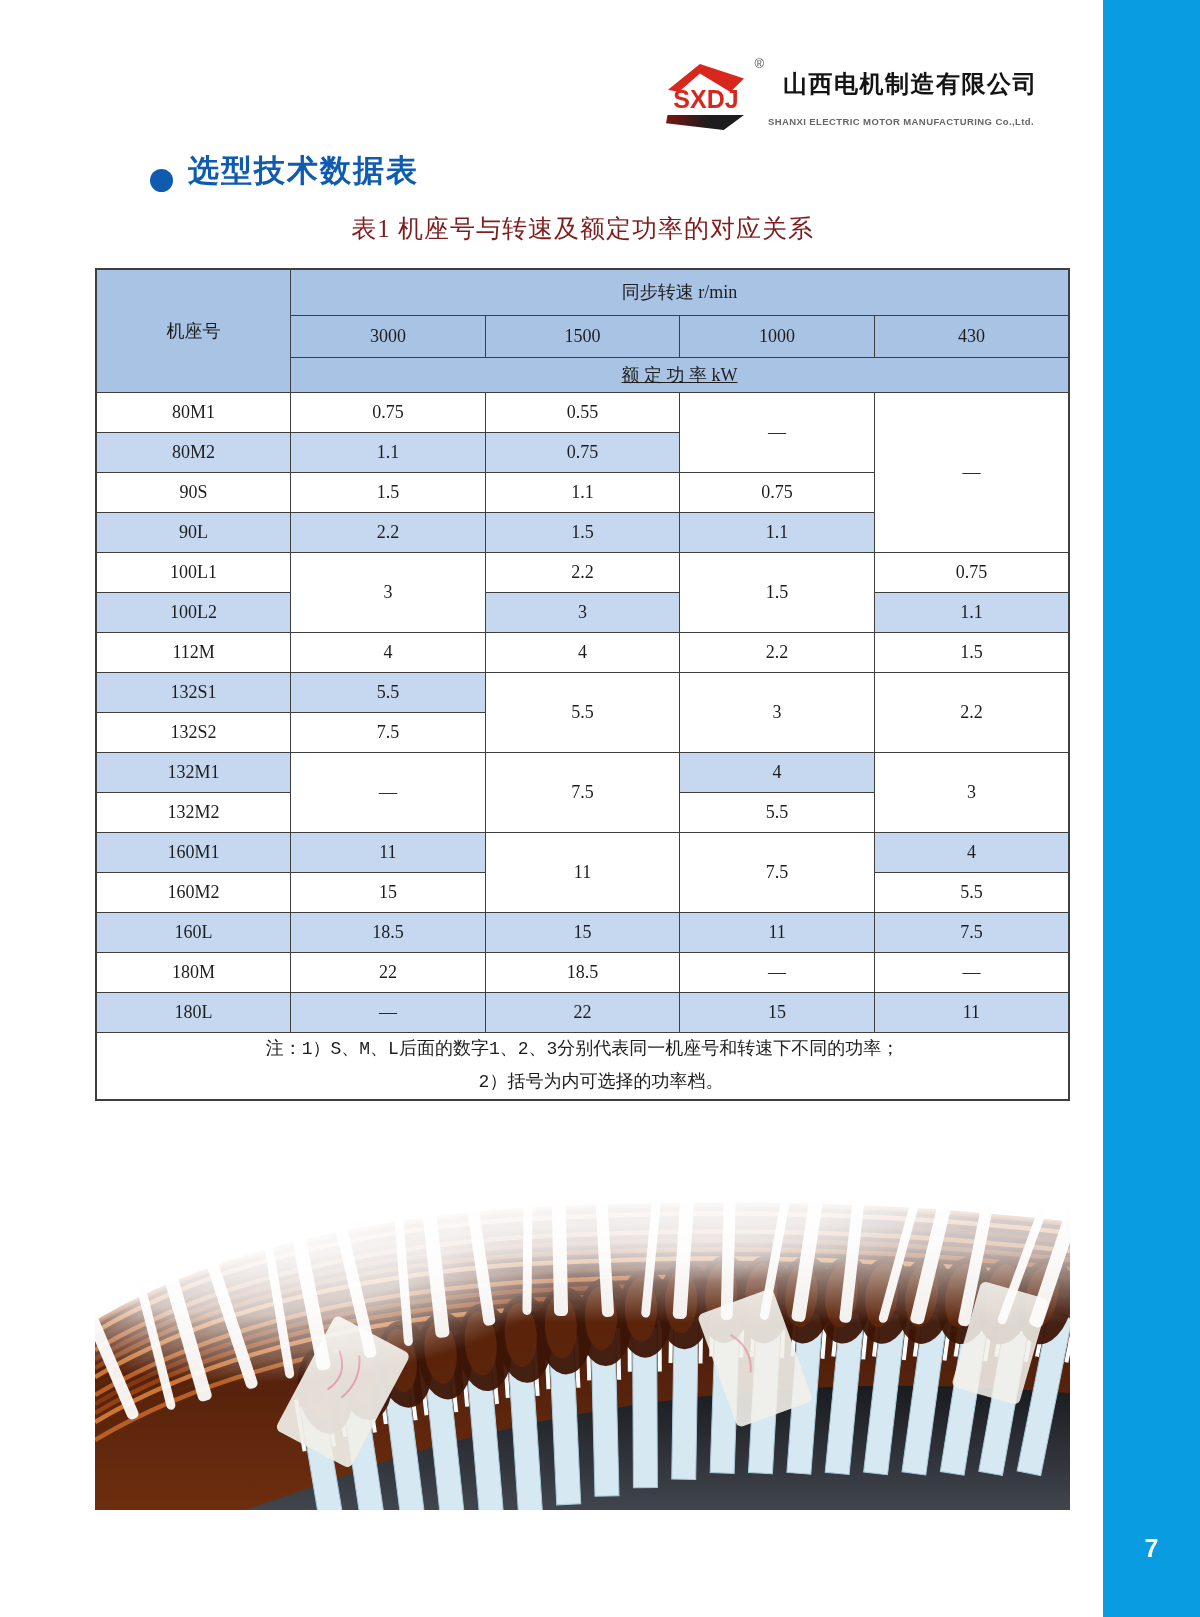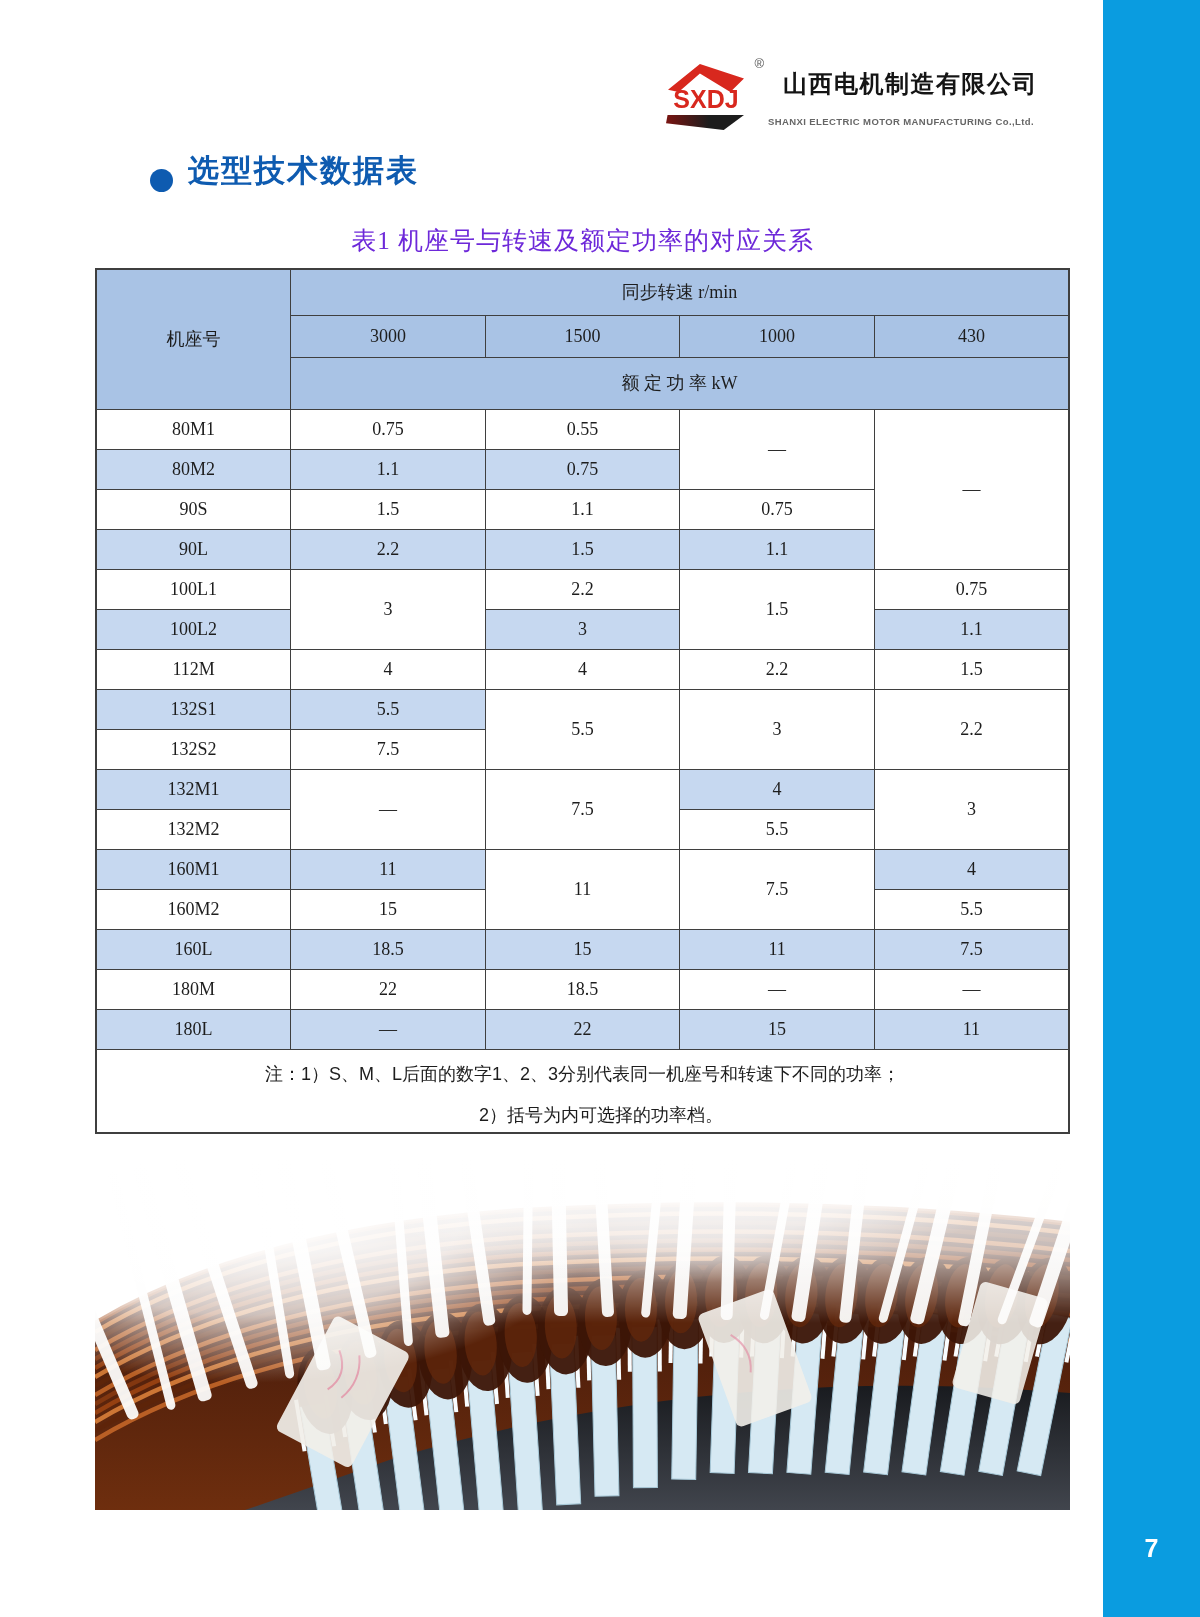--- a/index.html
+++ b/index.html
@@ -34,38 +34,38 @@
   .logo-reg{position:absolute;right:-12px;top:-6px;font-size:13px;color:#555;}
   .logo-cn{font-size:24px;font-weight:bold;color:#141414;letter-spacing:1.5px;white-space:nowrap;margin-left:15px;}
   .logo-en{font-size:9.5px;font-weight:bold;color:#666;letter-spacing:0.4px;margin-top:16px;white-space:nowrap;}
 
   
   .section-header{position:absolute;left:150px;top:150px;display:flex;align-items:flex-end;gap:15px;}
   .bullet{width:23px;height:23px;border-radius:50%;background:var(--section-blue);flex:0 0 auto;}
   .section-label{color:var(--section-blue);font-size:31px;font-weight:bold;letter-spacing:2px;}
 
   
-  .table-title{position:absolute;left:95px;top:224px;width:975px;text-align:center;
-    font-family:"Liberation Serif",serif;font-size:25px;color:#6d28d9;letter-spacing:1px;}
+  .table-title{position:absolute;left:95px;top:212px;width:975px;text-align:center;
+    font-family:"Liberation Serif",serif;font-size:25px;color:#7f1d1d;letter-spacing:1px;}
 
   
   .data-table{position:absolute;left:95px;top:268px;width:975px;border-collapse:collapse;
     table-layout:fixed;border:2px solid var(--border-dark);}
   .data-table th,.data-table td{border:1px solid var(--border-dark);text-align:center;vertical-align:middle;
     font-family:"Liberation Serif",serif;font-size:18px;font-weight:normal;color:#1d1d1d;padding:0;}
   .data-table thead tr:nth-child(1) th{height:46px;}
   .data-table thead tr:nth-child(2) th{height:42px;}
-  .data-table thead tr:nth-child(3) th{height:52px;}
+  .data-table thead tr:nth-child(3) th{height:35px;text-decoration:underline;}
   .data-table tbody td{height:40px;}
   .hdr{background:var(--hdr-blue);}
   .shade{background:var(--stripe-blue);}
   .plain{background:#ffffff;}
   .notes-cell{text-align:left;vertical-align:top;background:#ffffff;
     padding:14px 12px 16px 14px;font-size:18px;color:#141414;}
-  .note-line{line-height:1.85;font-family:Liberation Sans, sans-serif;margin-top:8px;}
+  .note-line{line-height:1.85;font-family:Liberation Mono, monospace;}
   .note-line.indent{padding-left:37px;text-align:center;}
 
   
   .photo{position:absolute;left:95px;top:1158px;width:975px;height:352px;overflow:hidden;background:#ffffff;}
 </style>
 </head>
 <body>
 
 <div class="page">
 

